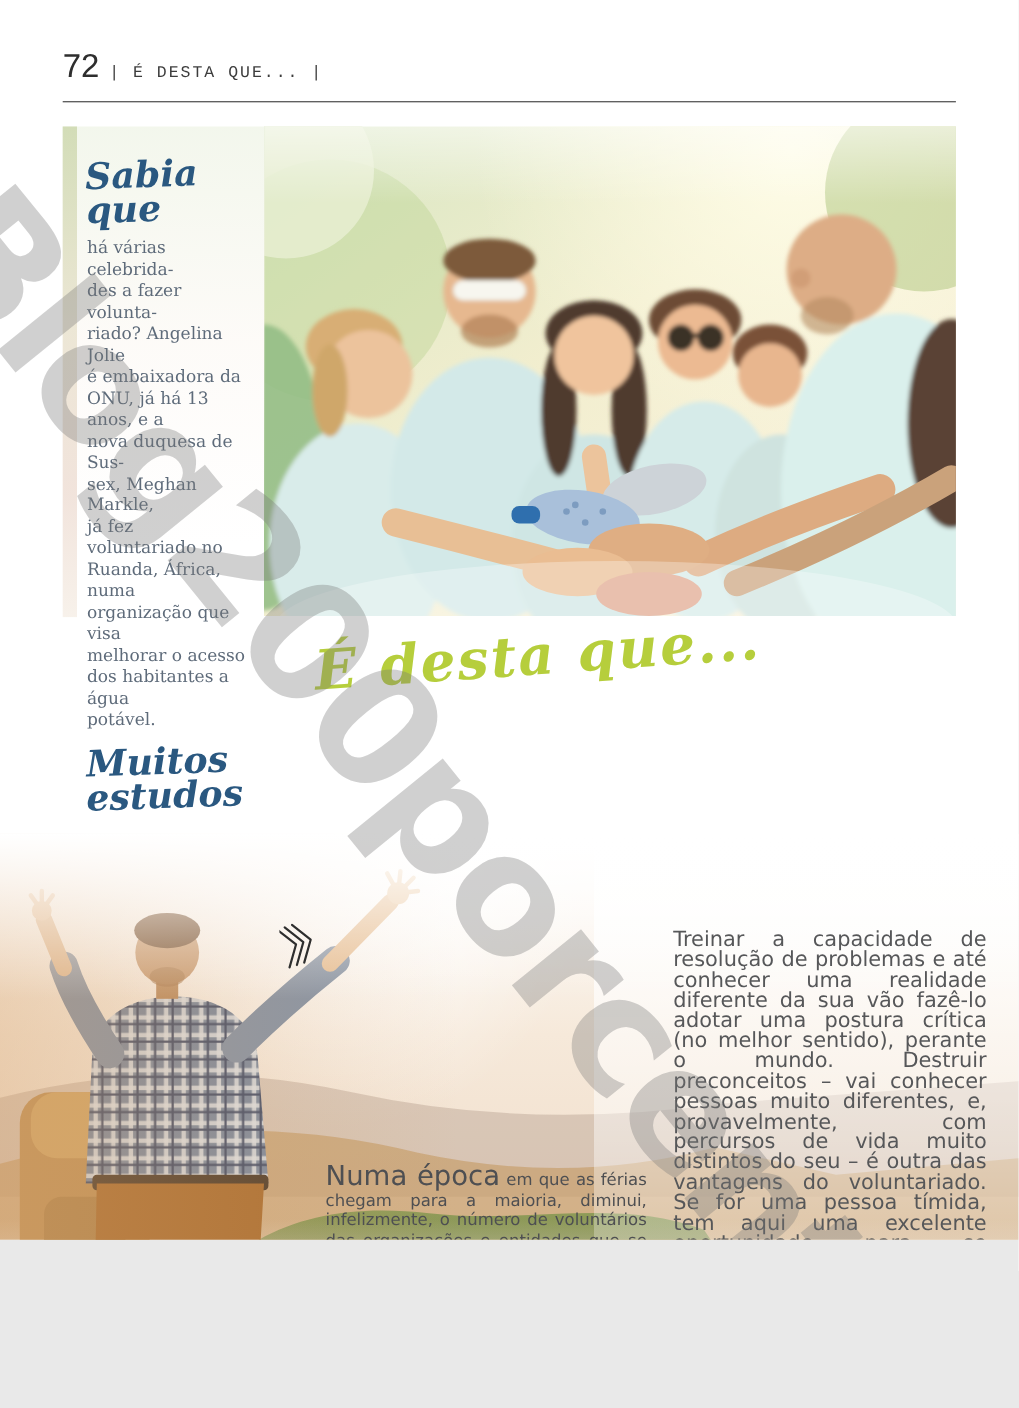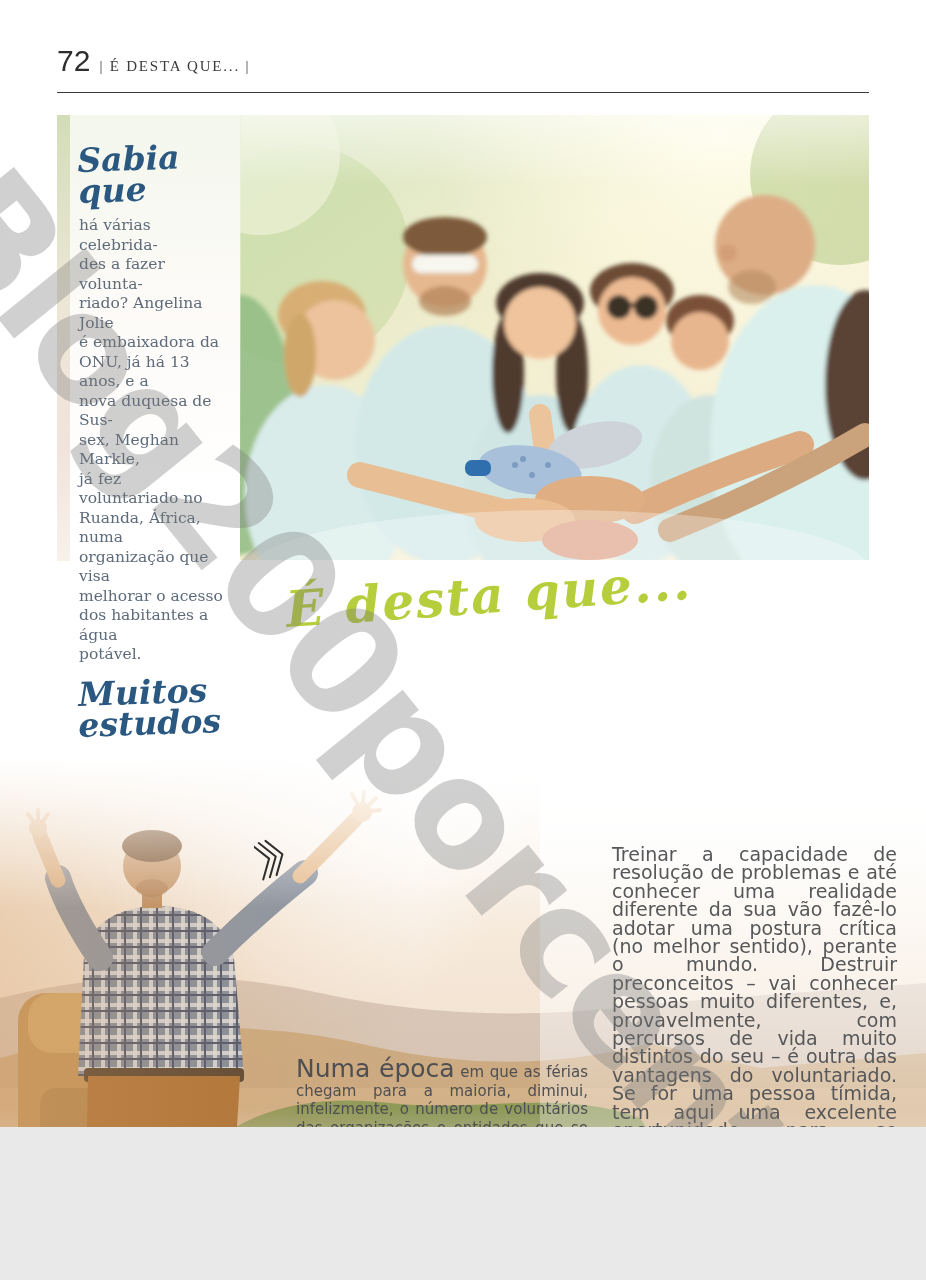--- a/index.html
+++ b/index.html
@@ -1,21 +1,21 @@
 <!DOCTYPE html>
 <html><head>
 <meta charset="utf-8">
 <style>
   html,body{margin:0;padding:0;background:#e9e9e9;}
   .page{position:relative;width:926px;height:1127px;margin:0 auto;background:#ffffff;overflow:hidden;
         font-family:"DejaVu Sans",sans-serif;padding-left:41px;}
   
   .pagehead{position:absolute;left:57px;top:44px;display:flex;align-items:baseline;z-index:40;}
   .pagenum{font-family:"Liberation Sans",sans-serif;font-size:30px;font-weight:400;color:#2e2e2e;letter-spacing:0;}
-  .pagesec{font-family:Liberation Serif, serif;font-size:15px;color:#3c3c3c;letter-spacing:1.8px;margin-left:9px;}
+  .pagesec{font-family:Liberation Mono, monospace;font-size:15px;color:#3c3c3c;letter-spacing:1.8px;margin-left:9px;}
   .headrule{position:absolute;left:57px;top:92px;width:812px;height:1px;background:#3a3a3a;z-index:40;}
 
   
   .sidebar{position:absolute;left:57px;top:115px;width:184px;height:656px;z-index:40;
            padding:30px 16px 0 22px;box-sizing:border-box;
            background:linear-gradient(180deg,rgba(233,240,221,.55) 0%,rgba(250,243,235,.35) 30%,rgba(255,255,255,0) 58%);}
   .sidebar::before{content:"";position:absolute;left:0;top:0;width:13px;height:446px;
            background:linear-gradient(180deg,#cdd8ae 0%,#e9e3cf 40%,#efdfd6 75%,#f6efe7 100%);opacity:.85;}
   .script-h{font-family:"DejaVu Serif",serif;font-style:italic;font-weight:700;font-size:33px;line-height:31px;
            color:#2a5880;transform:rotate(-2deg);transform-origin:left bottom;}

